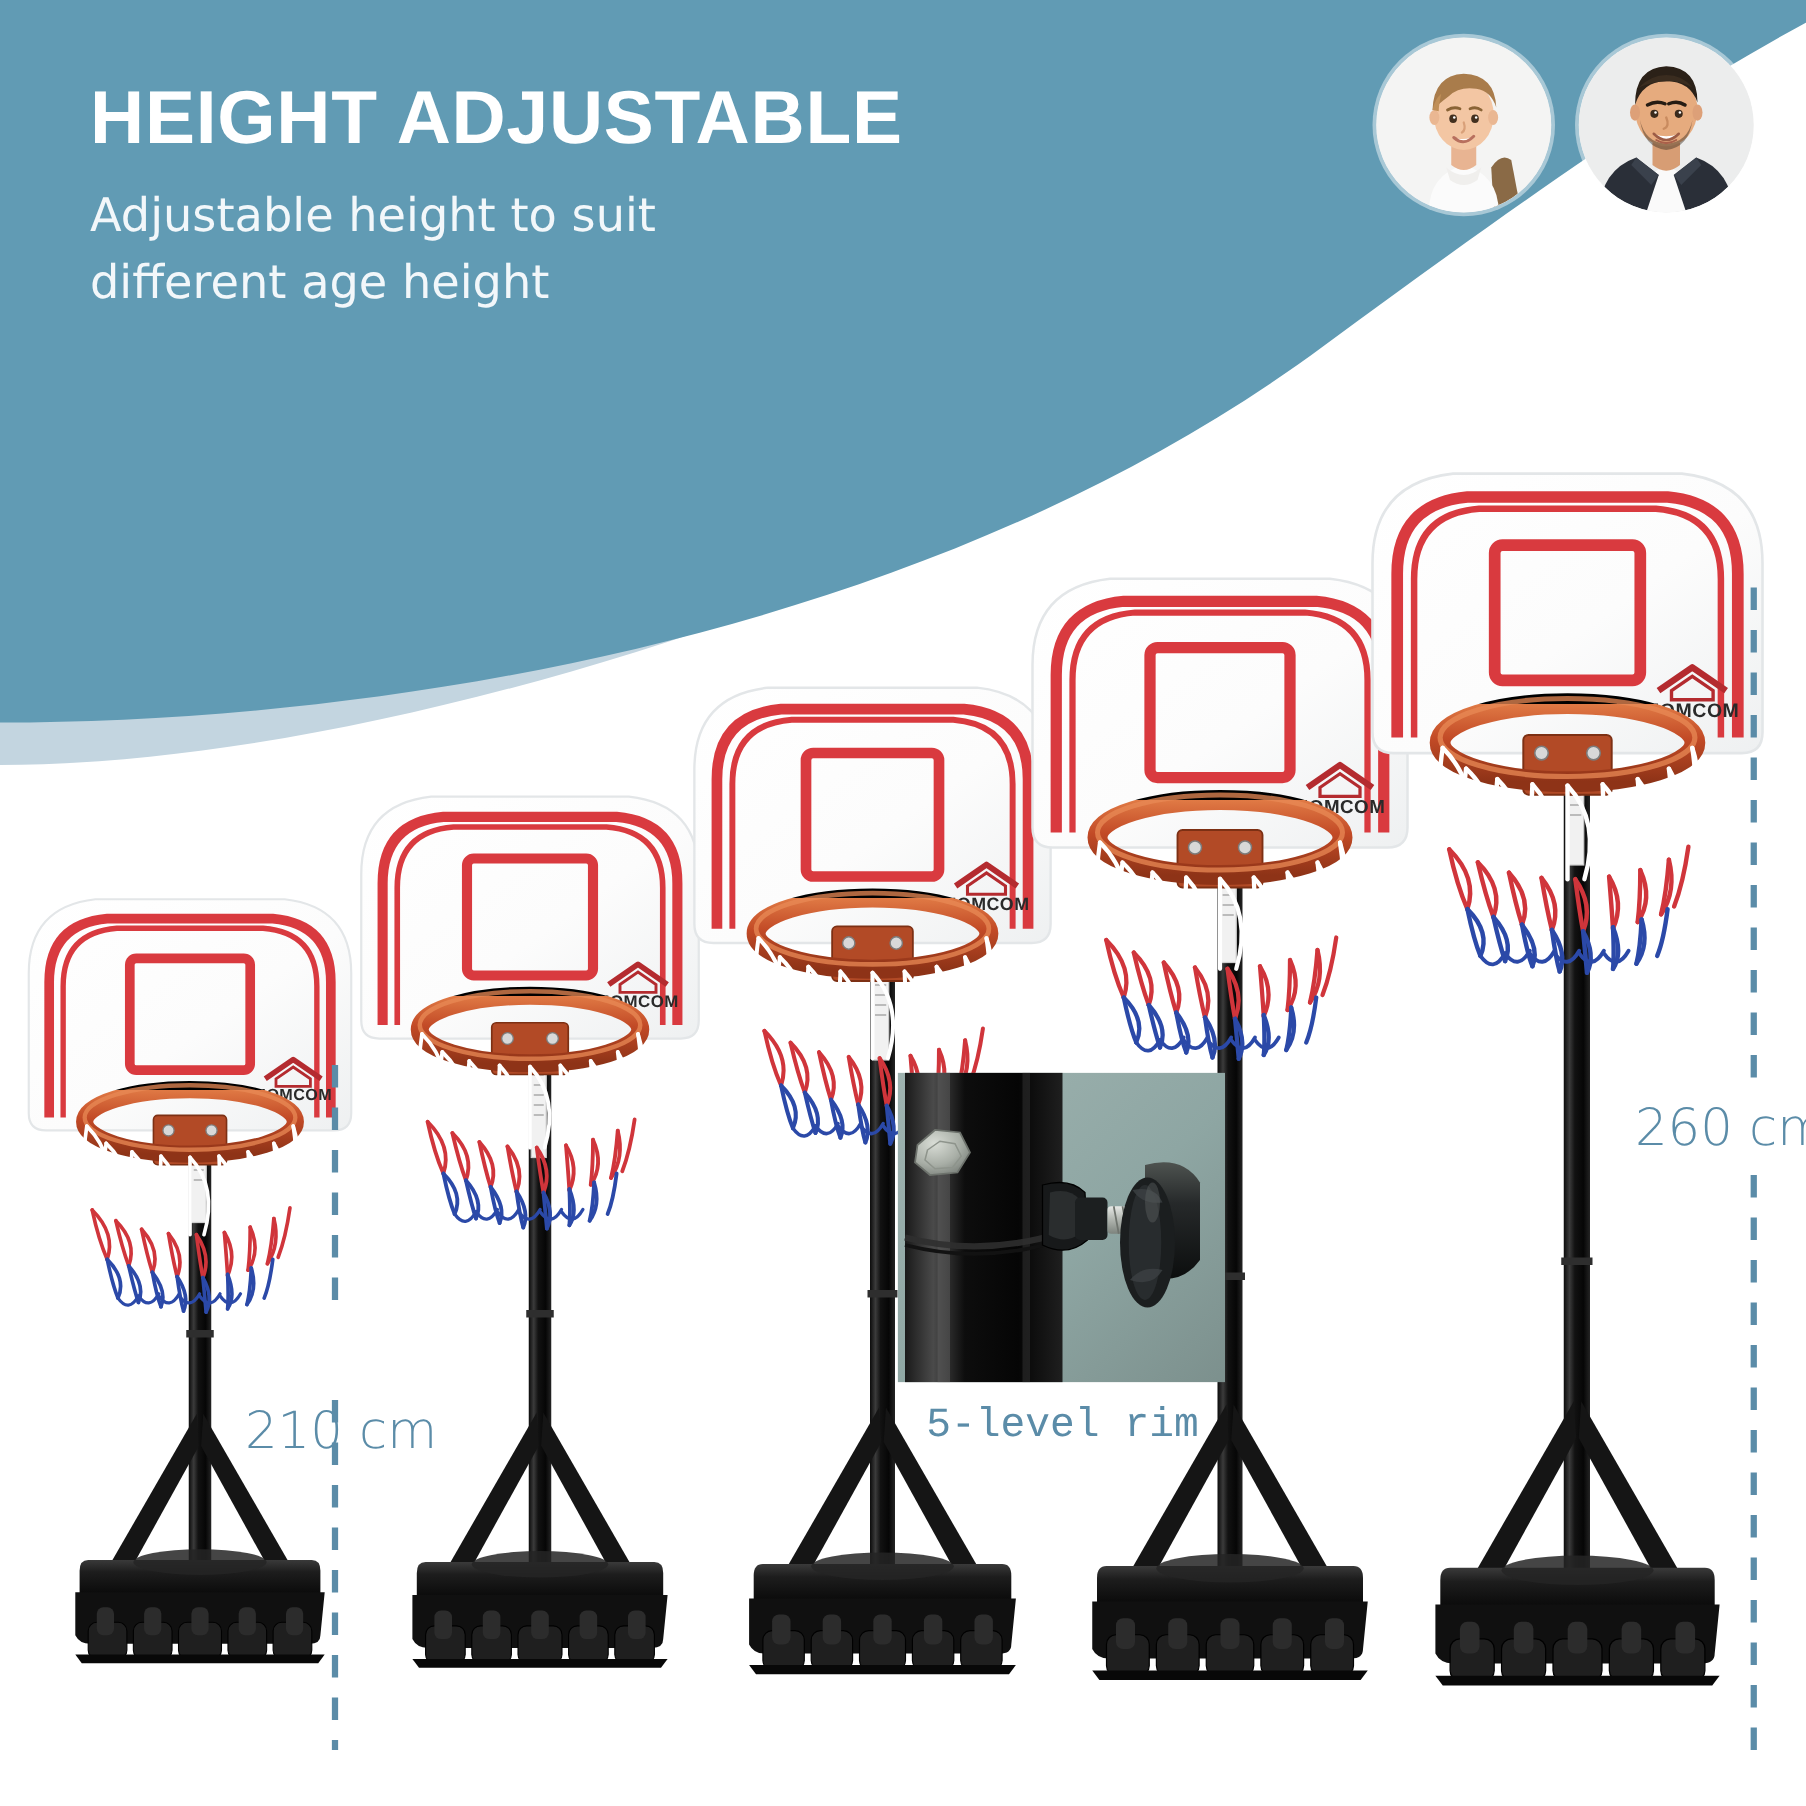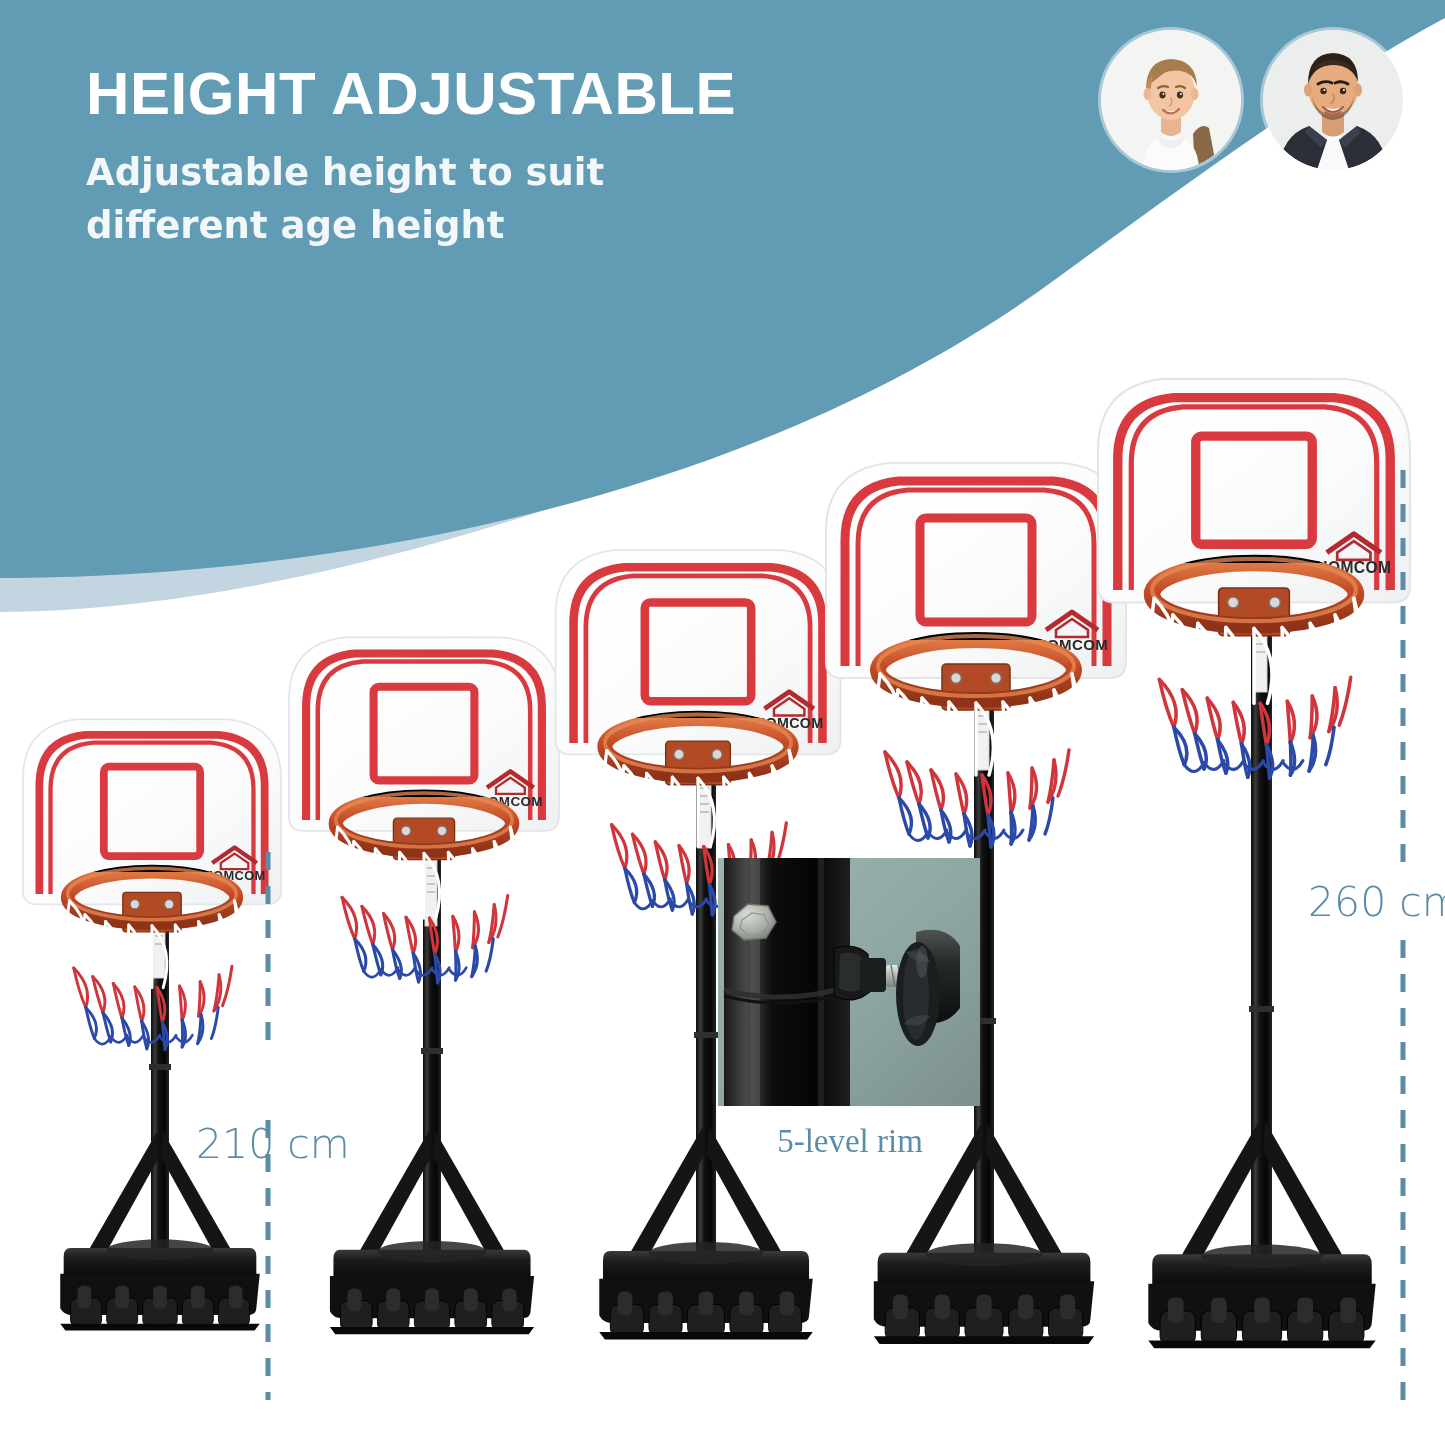--- a/index.html
+++ b/index.html
@@ -7,34 +7,34 @@
     width:1445px;height:1445px;
     background:#ffffff;
     font-family:"DejaVu Sans", sans-serif;
     overflow:hidden;
     position:relative;
   }
   #stage{position:absolute;inset:0;width:1445px;height:1445px;overflow:hidden;background:#fff;}
 
   
   .header-svg{position:absolute;left:0;top:0;width:1445px;height:640px;}
-  .header-text{position:absolute;left:72px;top:62px;width:900px;z-index:6;margin-left:14px;}
+  .header-text{position:absolute;left:72px;top:62px;width:900px;z-index:6;}
   .title{
     font-family:"Liberation Sans", sans-serif;
     font-weight:700;
     font-size:60px;
     letter-spacing:.6px;
     color:#ffffff;
     line-height:1.05;
     margin:0;
     white-space:nowrap;
   }
   .subtitle{
     font-family:"DejaVu Sans", sans-serif;
-    font-weight:700;
+    font-weight:400;
     font-size:37px;
     color:#f2f7fa;
     line-height:1.42;
     margin:22px 0 0 0;
     max-width:560px;
   }
 
   
   .avatars{position:absolute;right:42px;top:30px;display:flex;gap:22px;z-index:7;}
   .avatar{
@@ -58,21 +58,21 @@
     z-index:8;
   }
   #dim-210{left:196px;top:1120px;}
   #dim-260{left:1308px;top:878px;}
 
   
   .inset{position:absolute;left:718px;top:858px;width:262px;height:248px;z-index:9;overflow:hidden;}
   .inset-caption{
     position:absolute;left:700px;top:1120px;width:300px;
     text-align:center;
-    font-family:Liberation Serif, serif;
+    font-family:Liberation Mono, monospace;
     font-weight:300;
     font-size:33px;
     line-height:1.28;
     color:#5b8ca8;
     z-index:9;
   }
   .inset-caption span{display:block;}
 </style>
 </head>
 <body>

